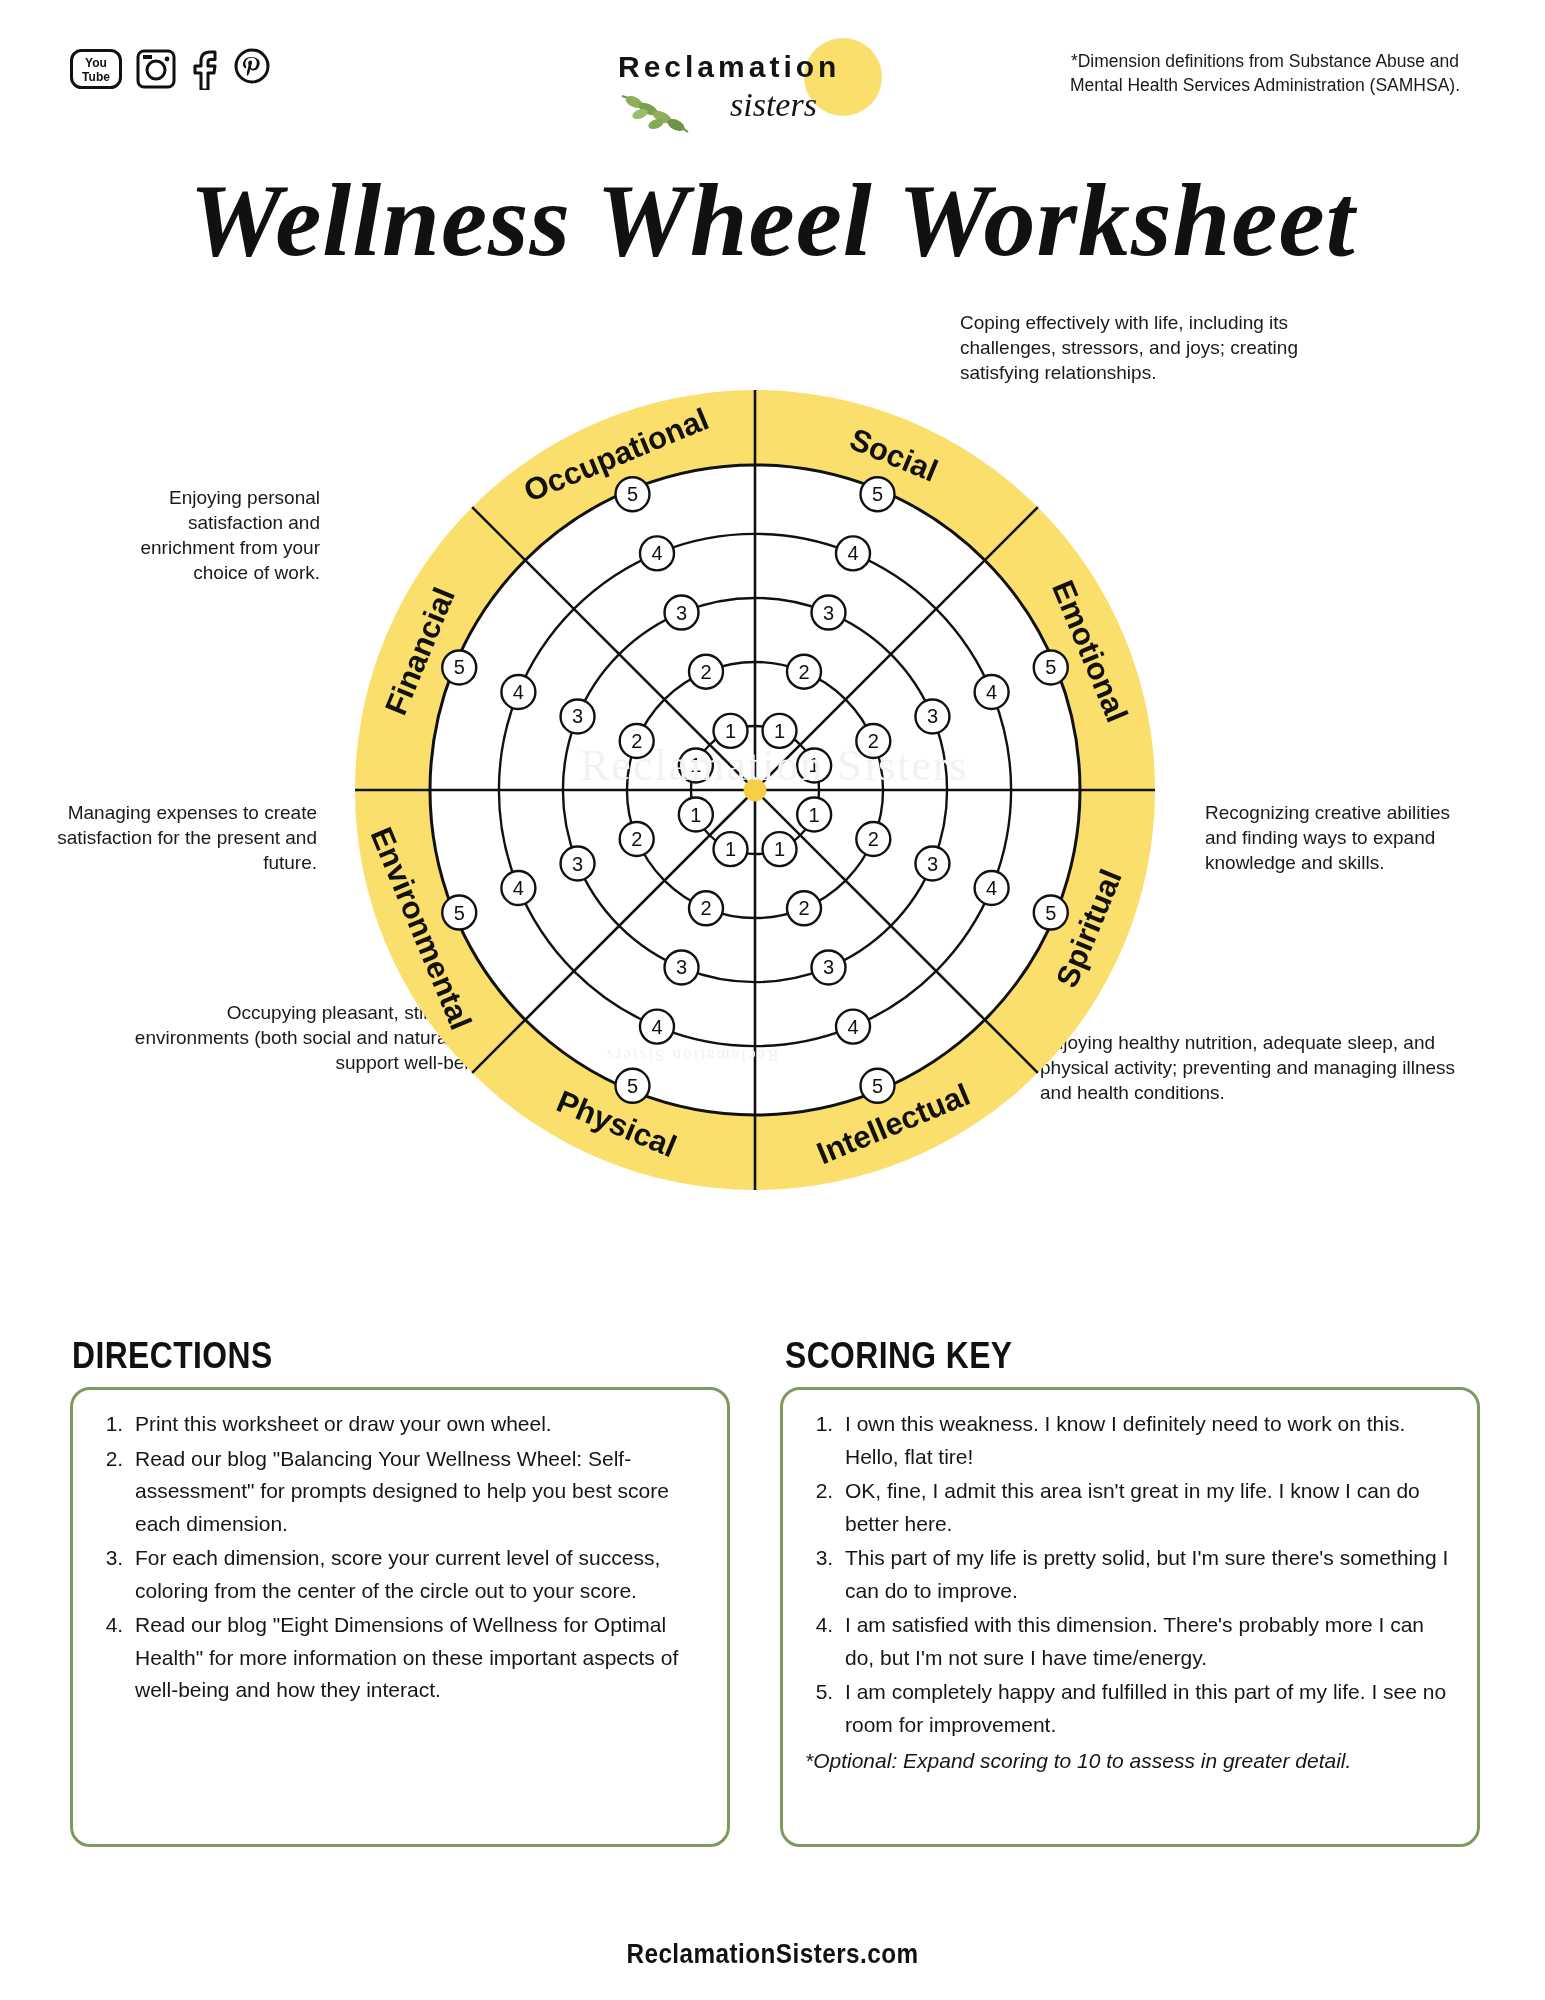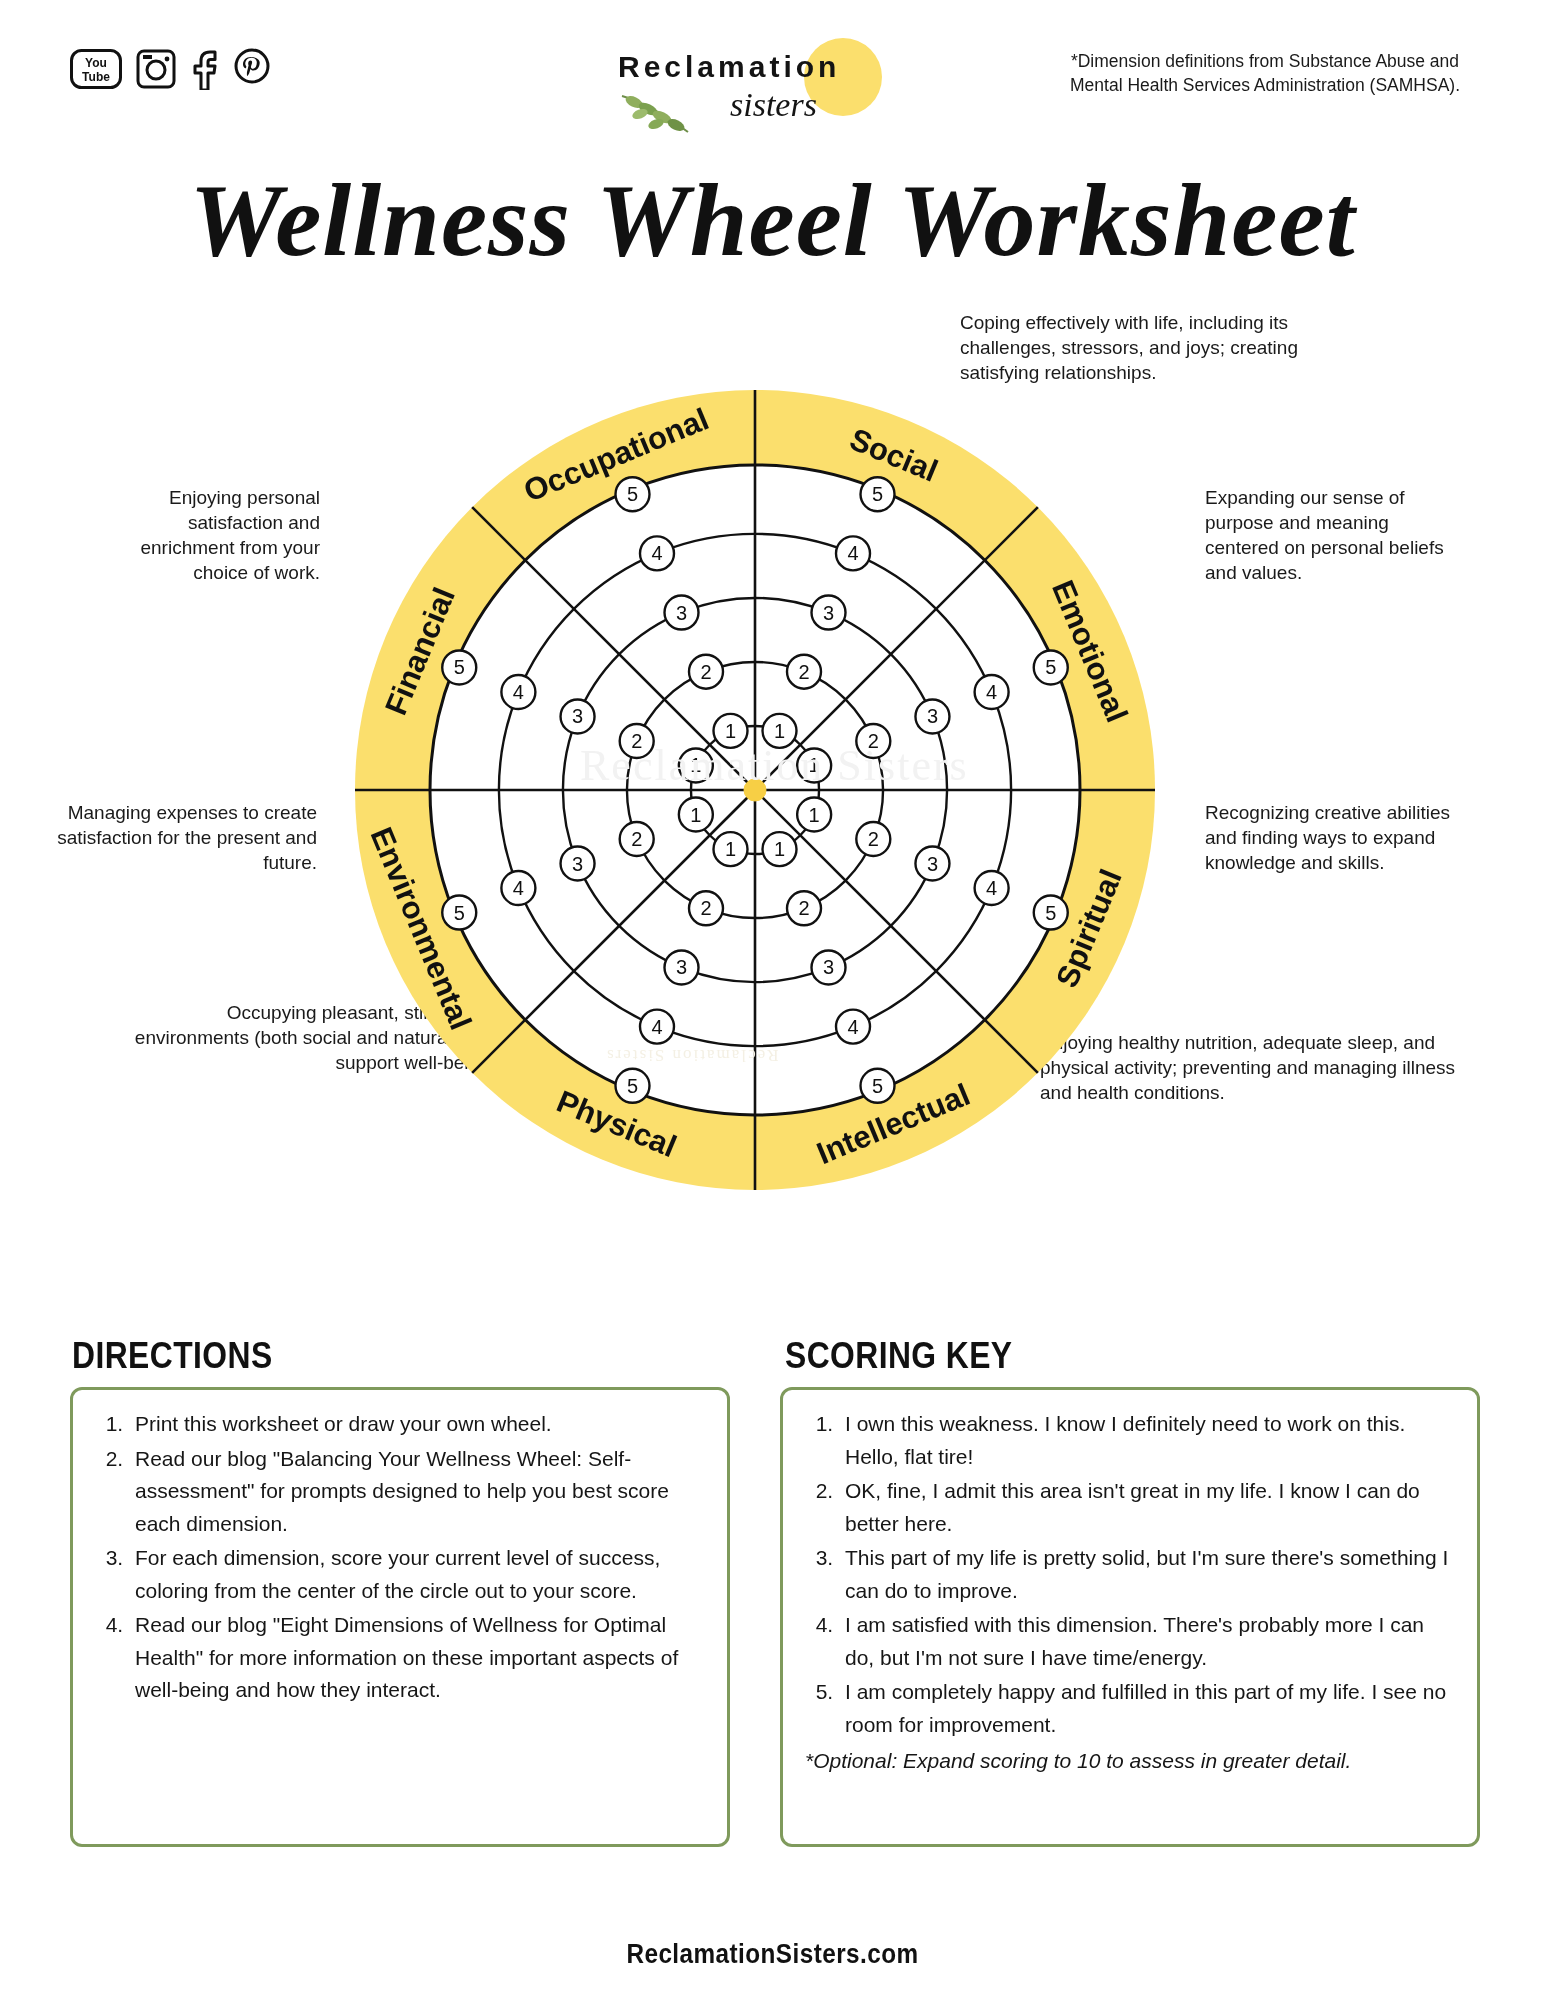--- a/index.html
+++ b/index.html
@@ -134,21 +134,21 @@
     color: #111;
     transform: scaleX(0.86);
     transform-origin: left bottom;
   }
   .head-directions { left: 72px;  top: 1335px; }
   .head-scoring    { left: 785px; top: 1335px; }
 
   .panel {
     position: absolute;
     border: 3px solid #7f9a5c;
-    border-radius: 12px;
+    border-radius: 20px;
     box-sizing: border-box;
     padding: 18px 24px 36px 22px;
   }
   .panel-directions { left: 70px;  top: 1387px; width: 660px;  height: 460px; }
   .panel-scoring    { left: 780px; top: 1387px; width: 700px;  height: 460px; }
 
   ol.list {
     margin: 0;
     padding-left: 34px;
     font-size: 21px;
@@ -238,21 +238,20 @@
   </div>
 
   <div class="samhsa">*Dimension definitions from Substance Abuse and Mental Health Services Administration (SAMHSA).</div>
 </div>
 
 <div class="title">Wellness Wheel Worksheet</div>
 
 <div class="wheel-area">
 
   <div class="note note-emotional">Coping effectively with life, including its challenges, stressors, and joys; creating satisfying relationships.</div>
-  <div class="note note-spiritual">Expanding our sense of purpose and meaning centered on personal beliefs and values.</div>
   <div class="note note-intellectual">Recognizing creative abilities and finding ways to expand knowledge and skills.</div>
   <div class="note note-physical">Enjoying healthy nutrition, adequate sleep, and physical activity; preventing and managing illness and health conditions.</div>
   <div class="note note-environmental">Occupying pleasant, stimulating environments (both social and natural) that support well-being.</div>
   <div class="note note-financial">Managing expenses to create satisfaction for the present and future.</div>
   <div class="note note-occupational">Enjoying personal satisfaction and enrichment from your choice of work.</div>
 
   <div class="wheel">
     <svg id="wheel-svg" width="810" height="810" viewBox="0 0 810 810">
 
       <circle cx="405" cy="405" r="400" fill="#fbdf6d"></circle>

